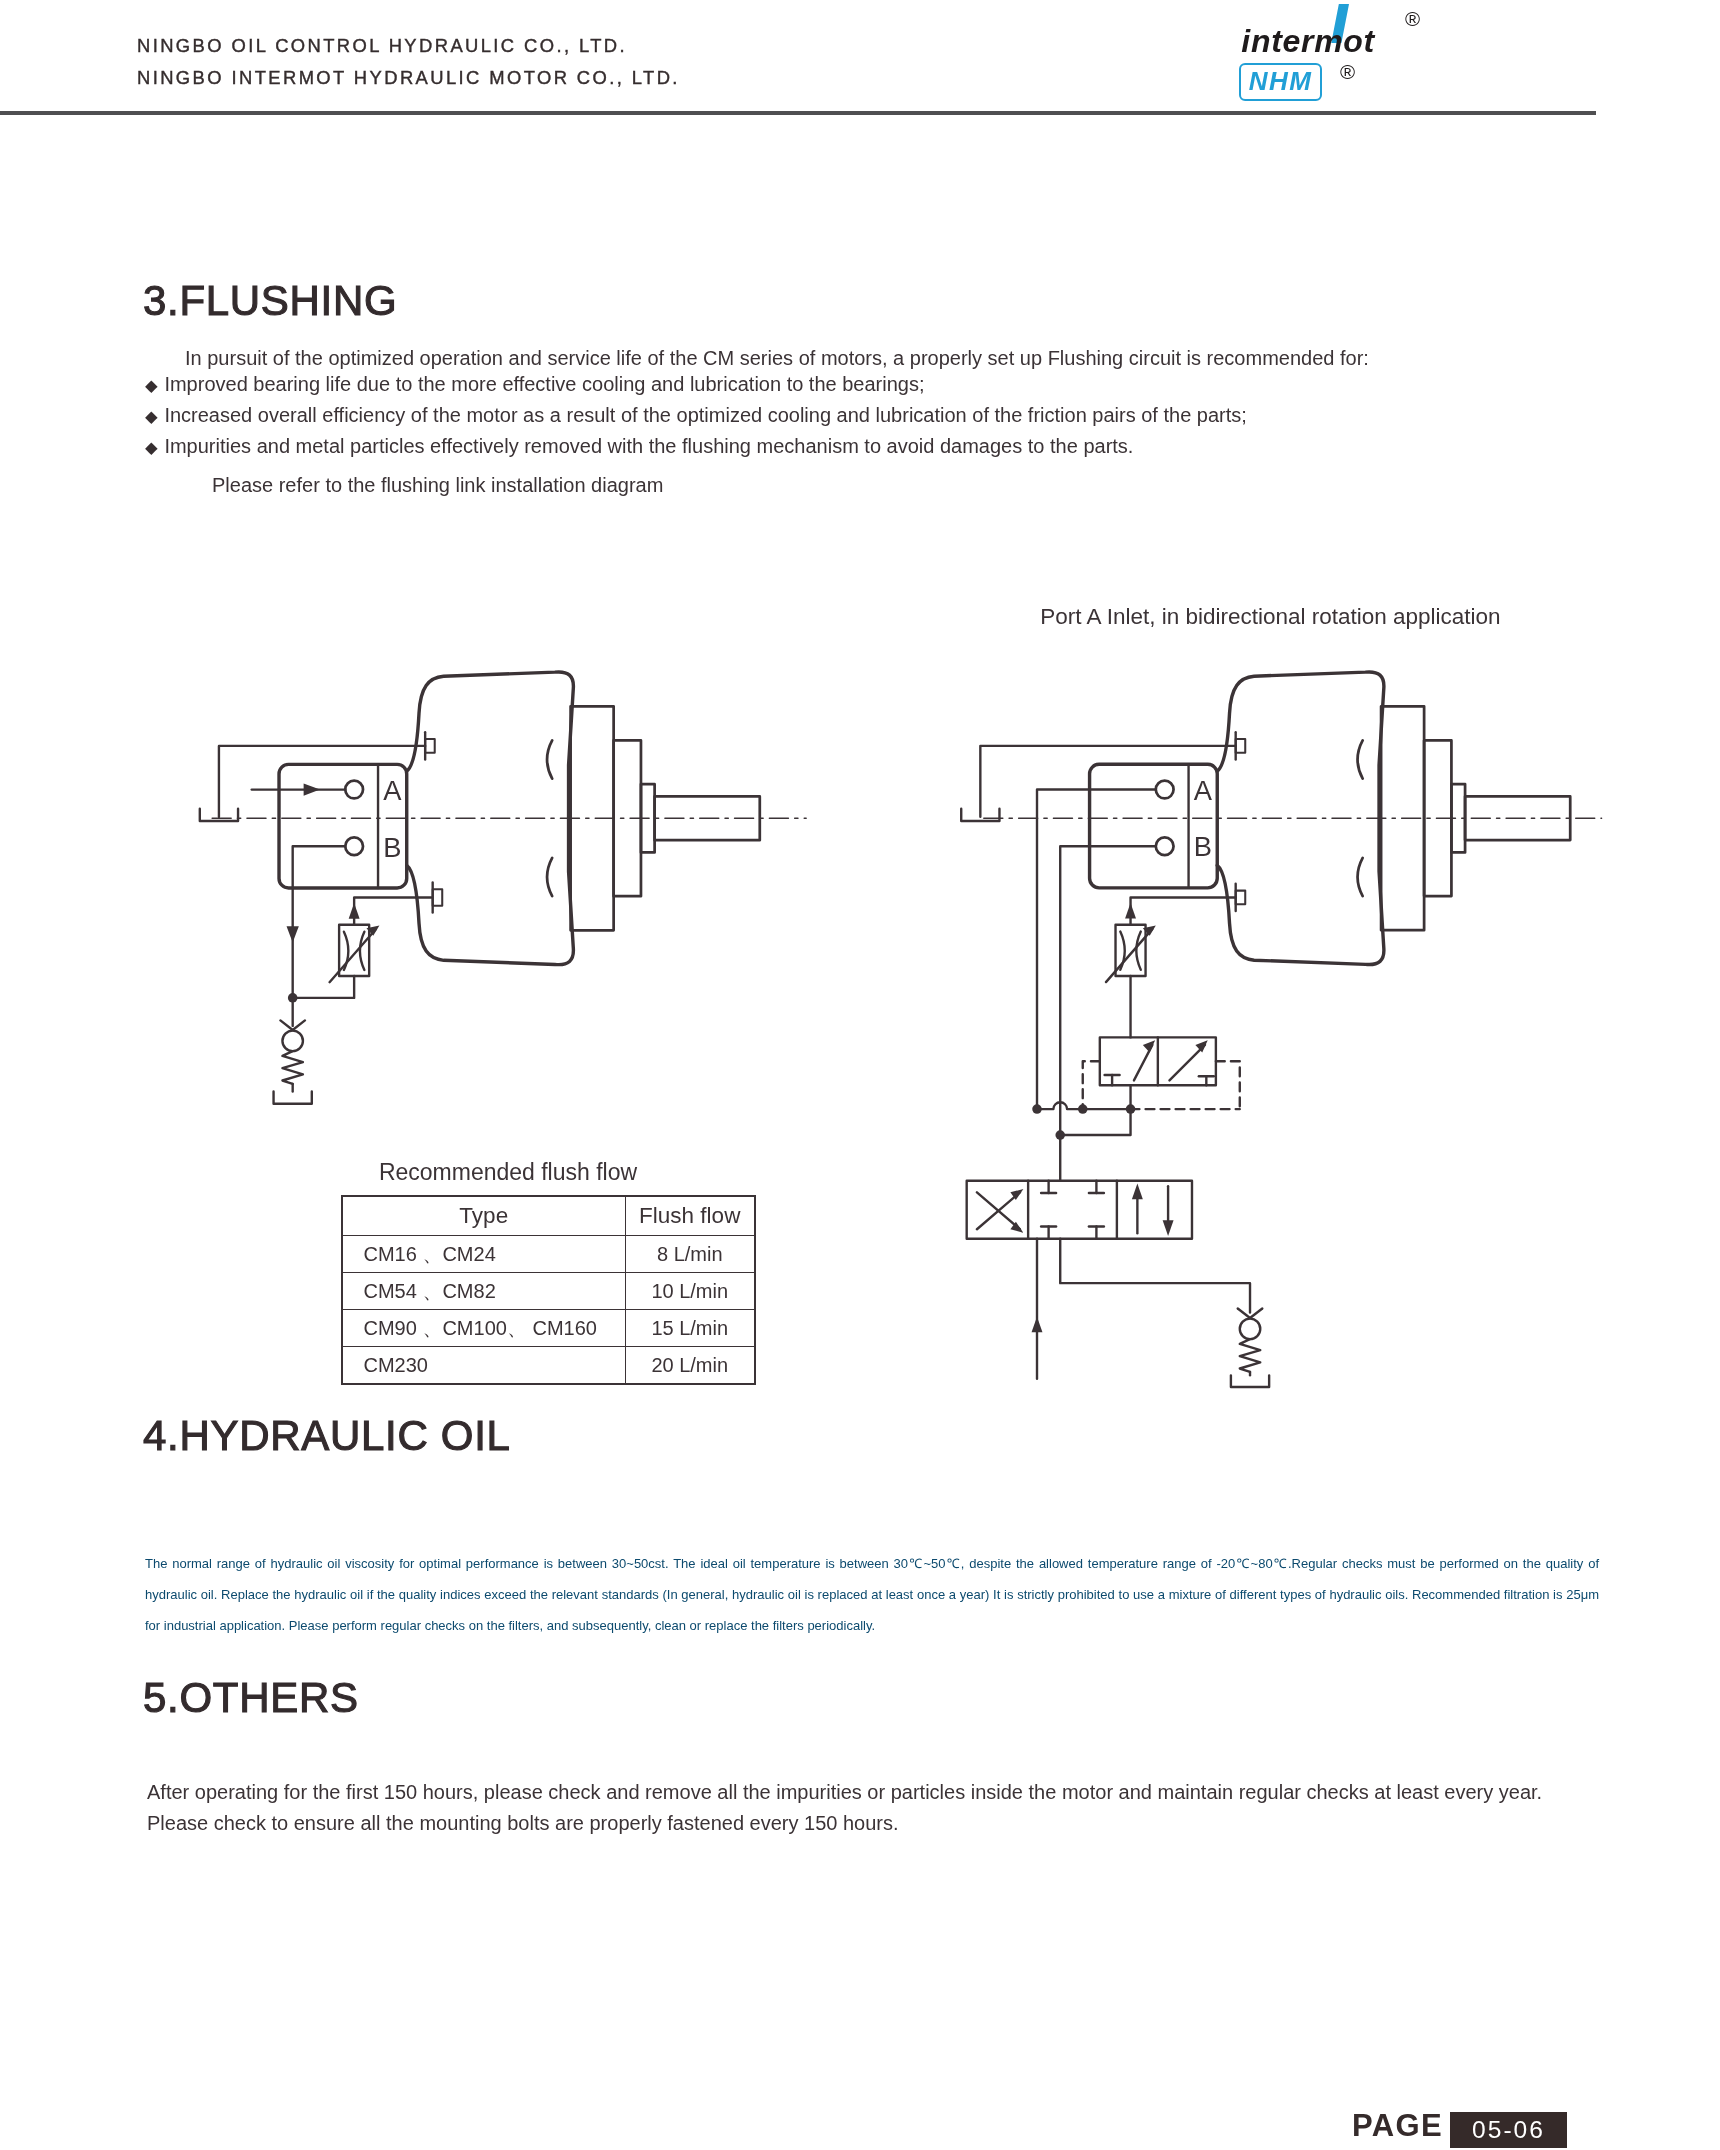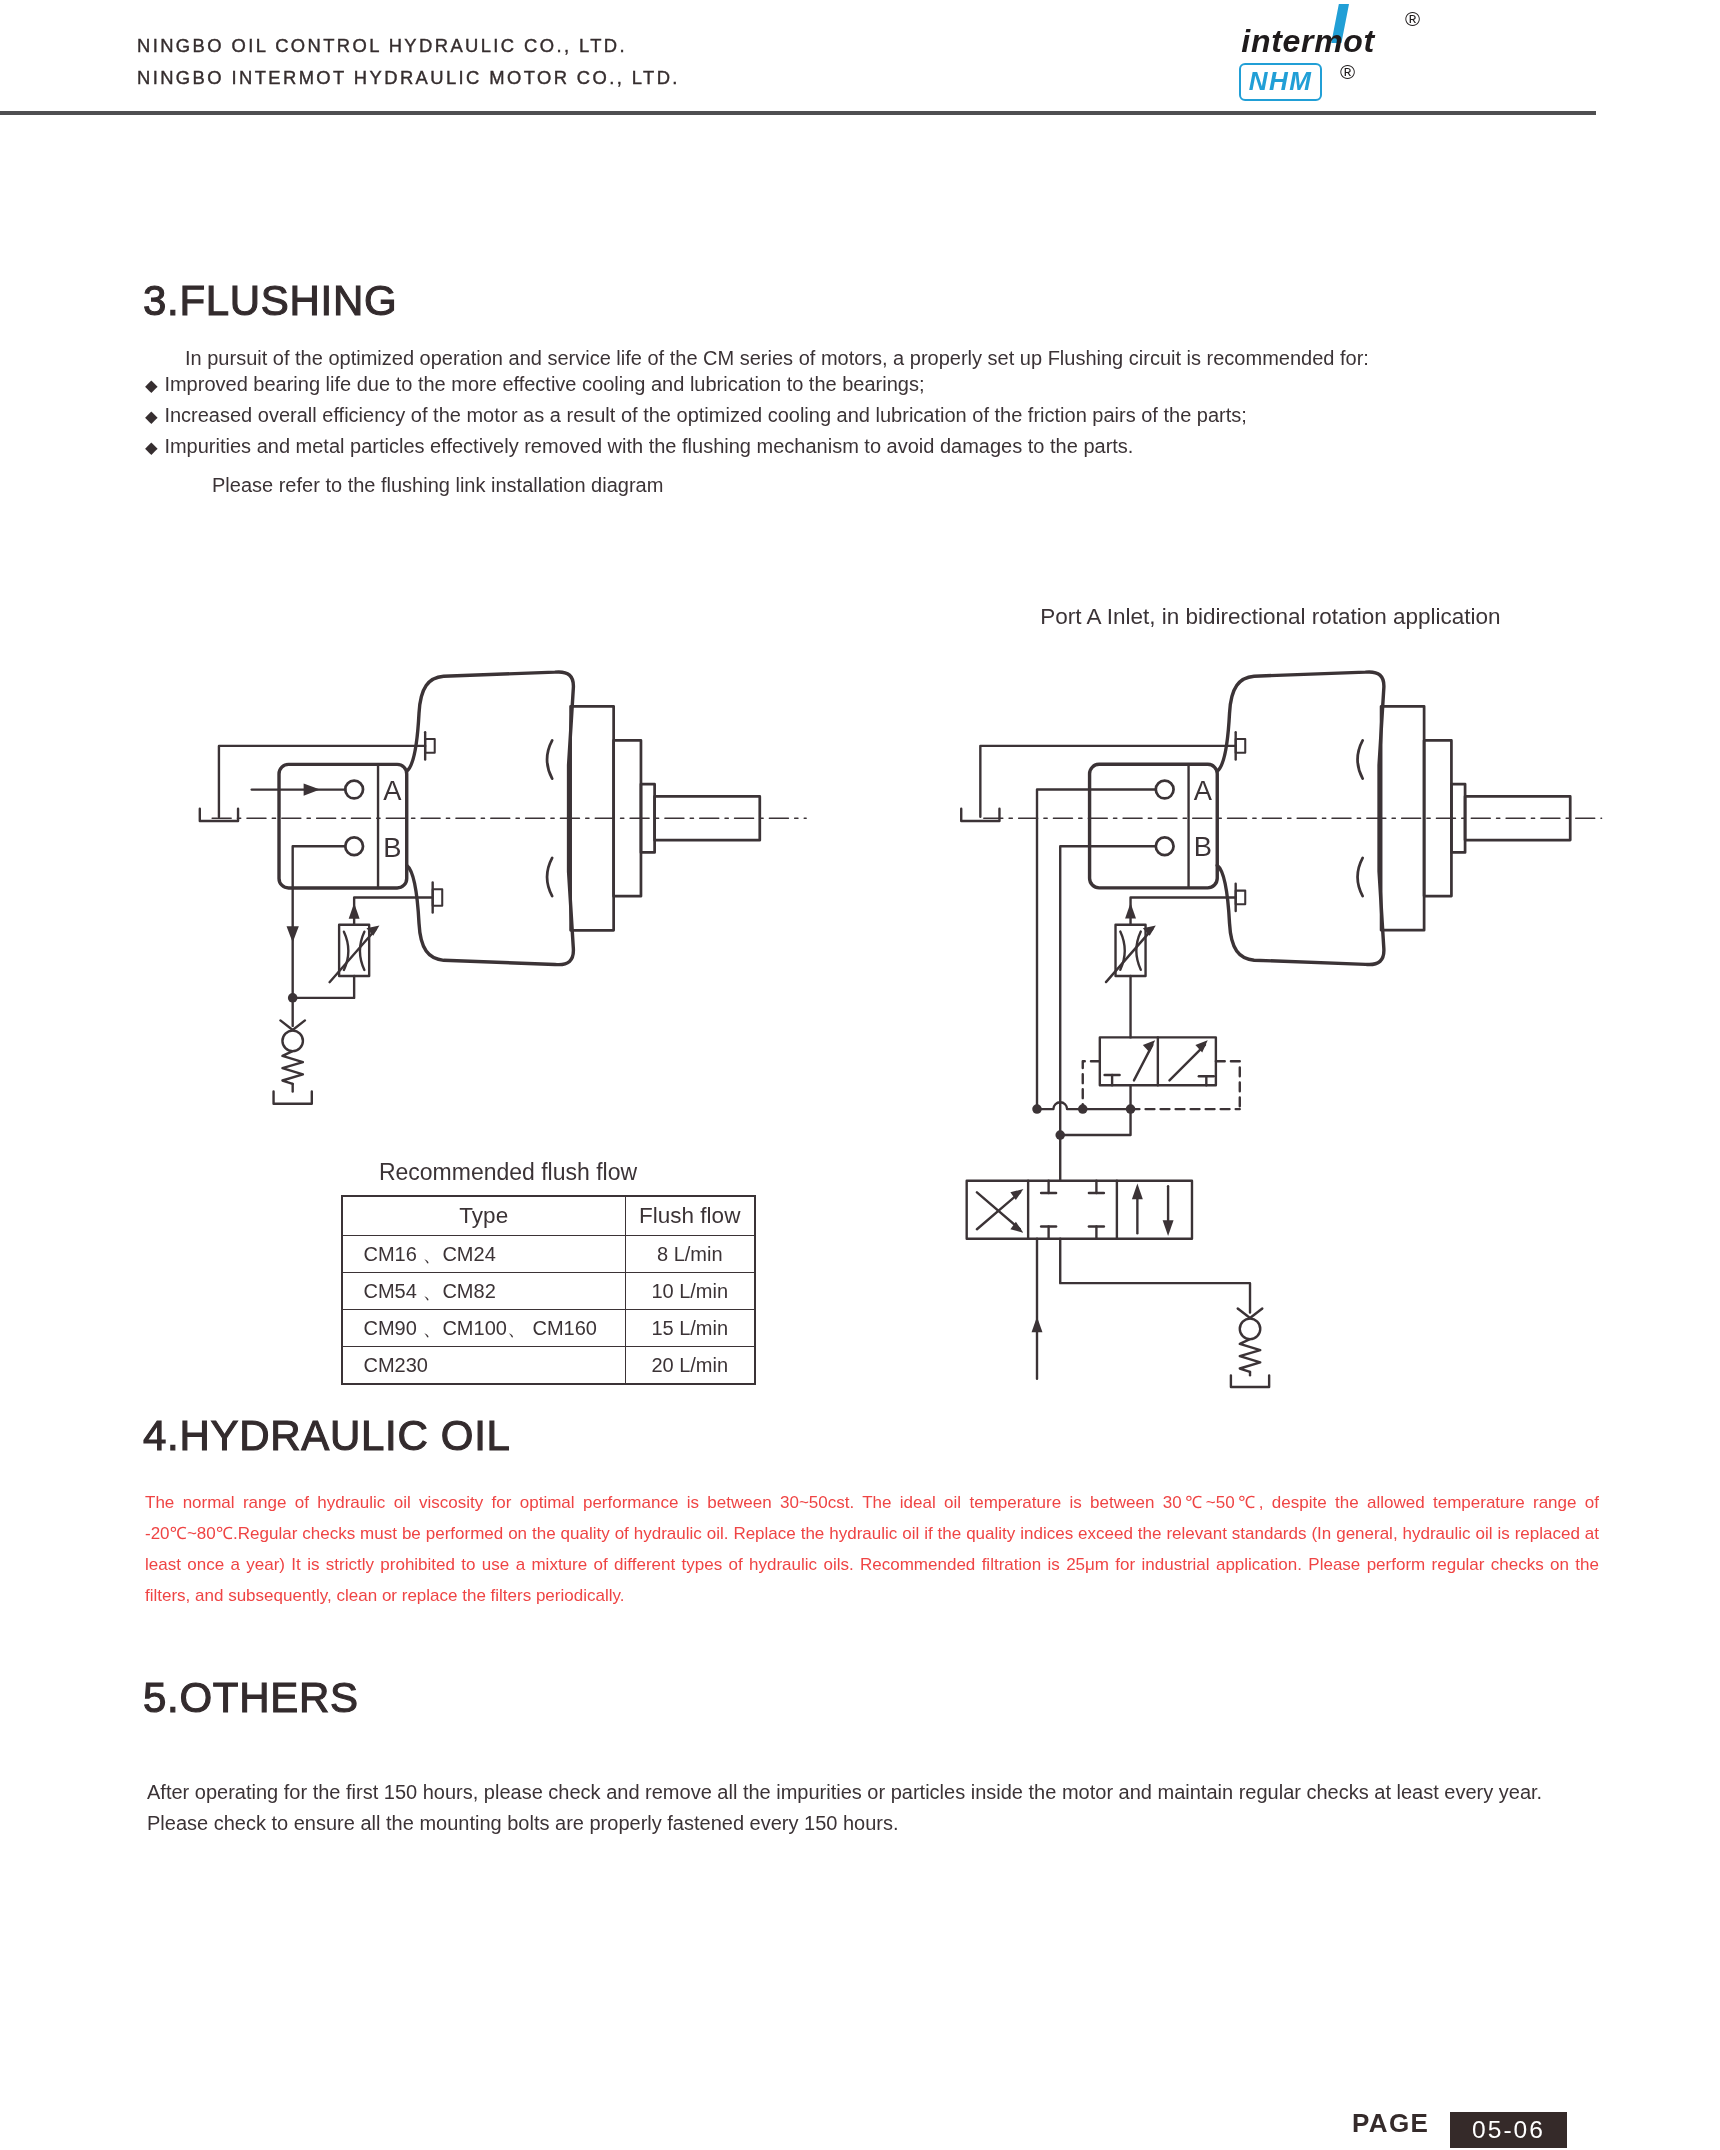--- a/index.html
+++ b/index.html
@@ -44,27 +44,27 @@
   table.flush{position:absolute;left:341px;top:1195px;border-collapse:collapse;
     border:2px solid #3b3336;table-layout:fixed;width:413px;}
   table.flush th,table.flush td{border:1.4px solid #3b3336;color:#3b3336;font-weight:400;}
   table.flush th{height:36px;font-size:22.5px;text-align:center;}
   table.flush td{height:34px;font-size:20px;}
   td.type-cell{padding-left:20.5px;text-align:left;}
   td.flow-cell{text-align:center;}
   .col-type{width:283px;}
   .col-flow{width:130px;}
   
-  .para-justify{position:absolute;left:145px;top:1487px;width:1454px;font-size:17px;
-    line-height:31px;text-align:justify;color:#ef4444;}
+  .para-justify{position:absolute;left:145px;top:1548px;width:1454px;font-size:13px;
+    line-height:31px;text-align:justify;color:#0c4a6e;}
   .others-p1{position:absolute;left:147px;top:1737px;width:1536px;font-size:20px;color:#3b3336;}
   .others-p2{position:absolute;left:147px;top:1777px;width:1427px;font-size:20px;
     line-height:31px;color:#3b3336;}
   
-  .footer-page{position:absolute;left:1352px;top:2108px;font-size:26px;font-weight:700;
+  .footer-page{position:absolute;left:1352px;top:2108px;font-size:31px;font-weight:700;
     color:#352b2b;letter-spacing:1.4px;}
   .footer-box{position:absolute;left:1450px;top:2112px;width:117px;height:36px;background:#352a29;
     color:#ffffff;font-size:24.6px;letter-spacing:2px;display:flex;align-items:center;justify-content:center;}
 </style>
 </head>
 <body>
 
 <div class="page">
 
   <div class="company">

